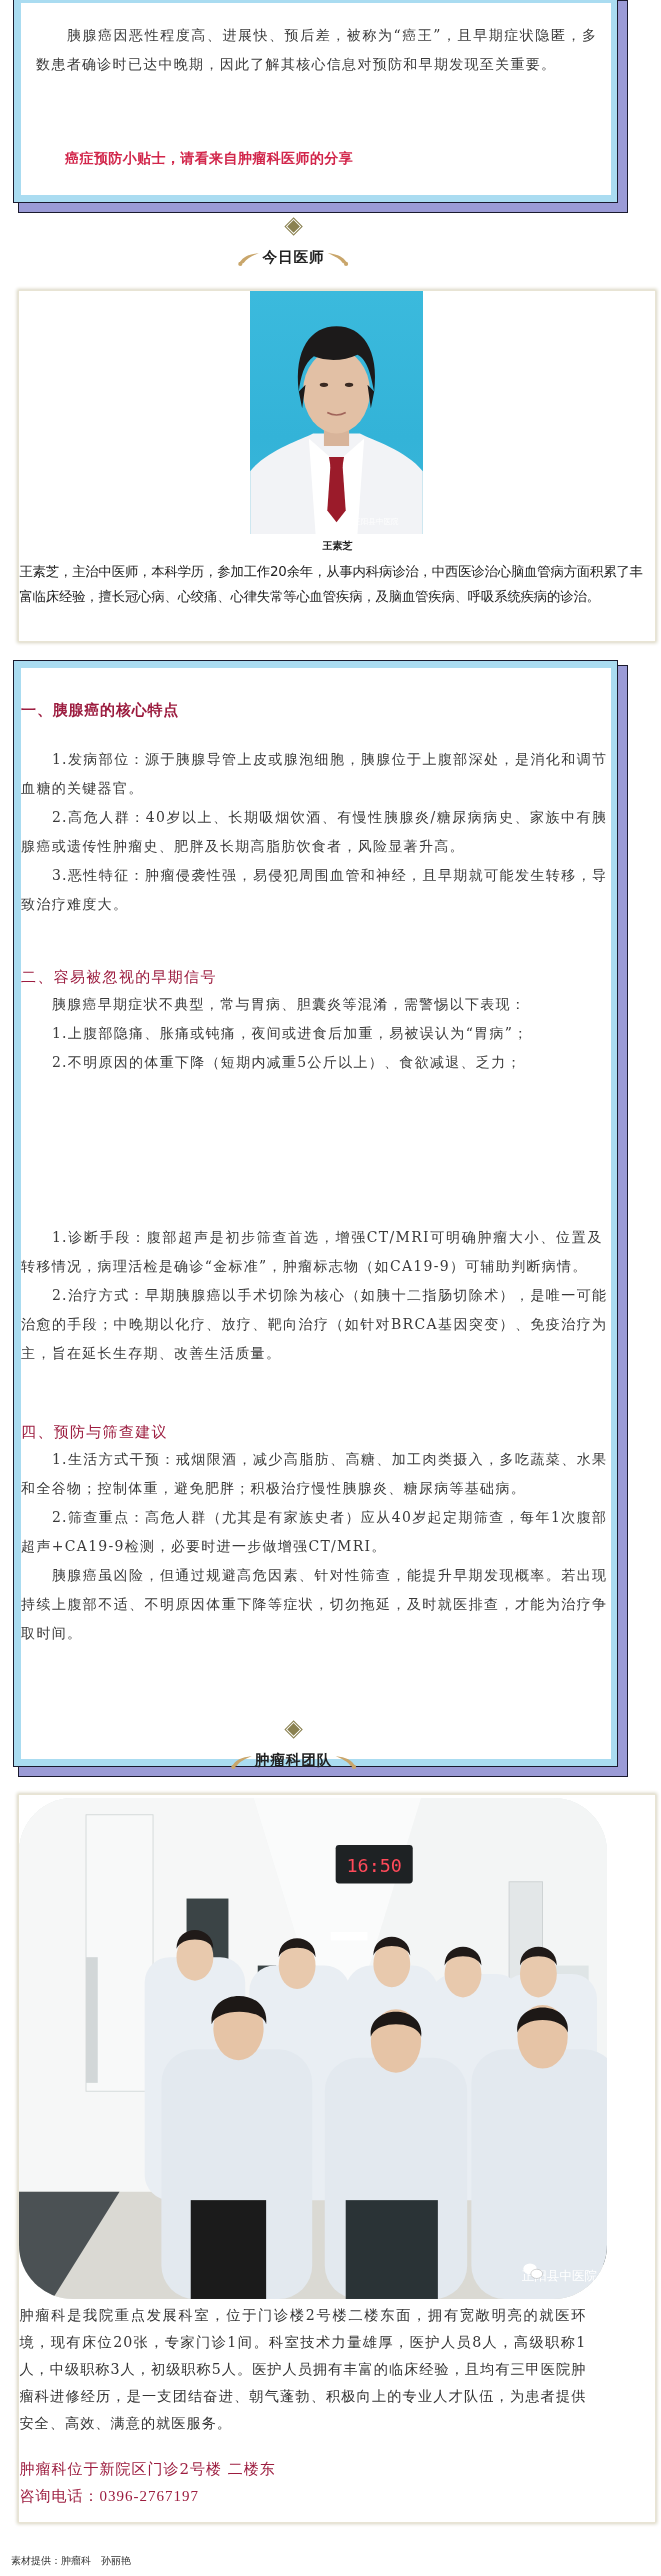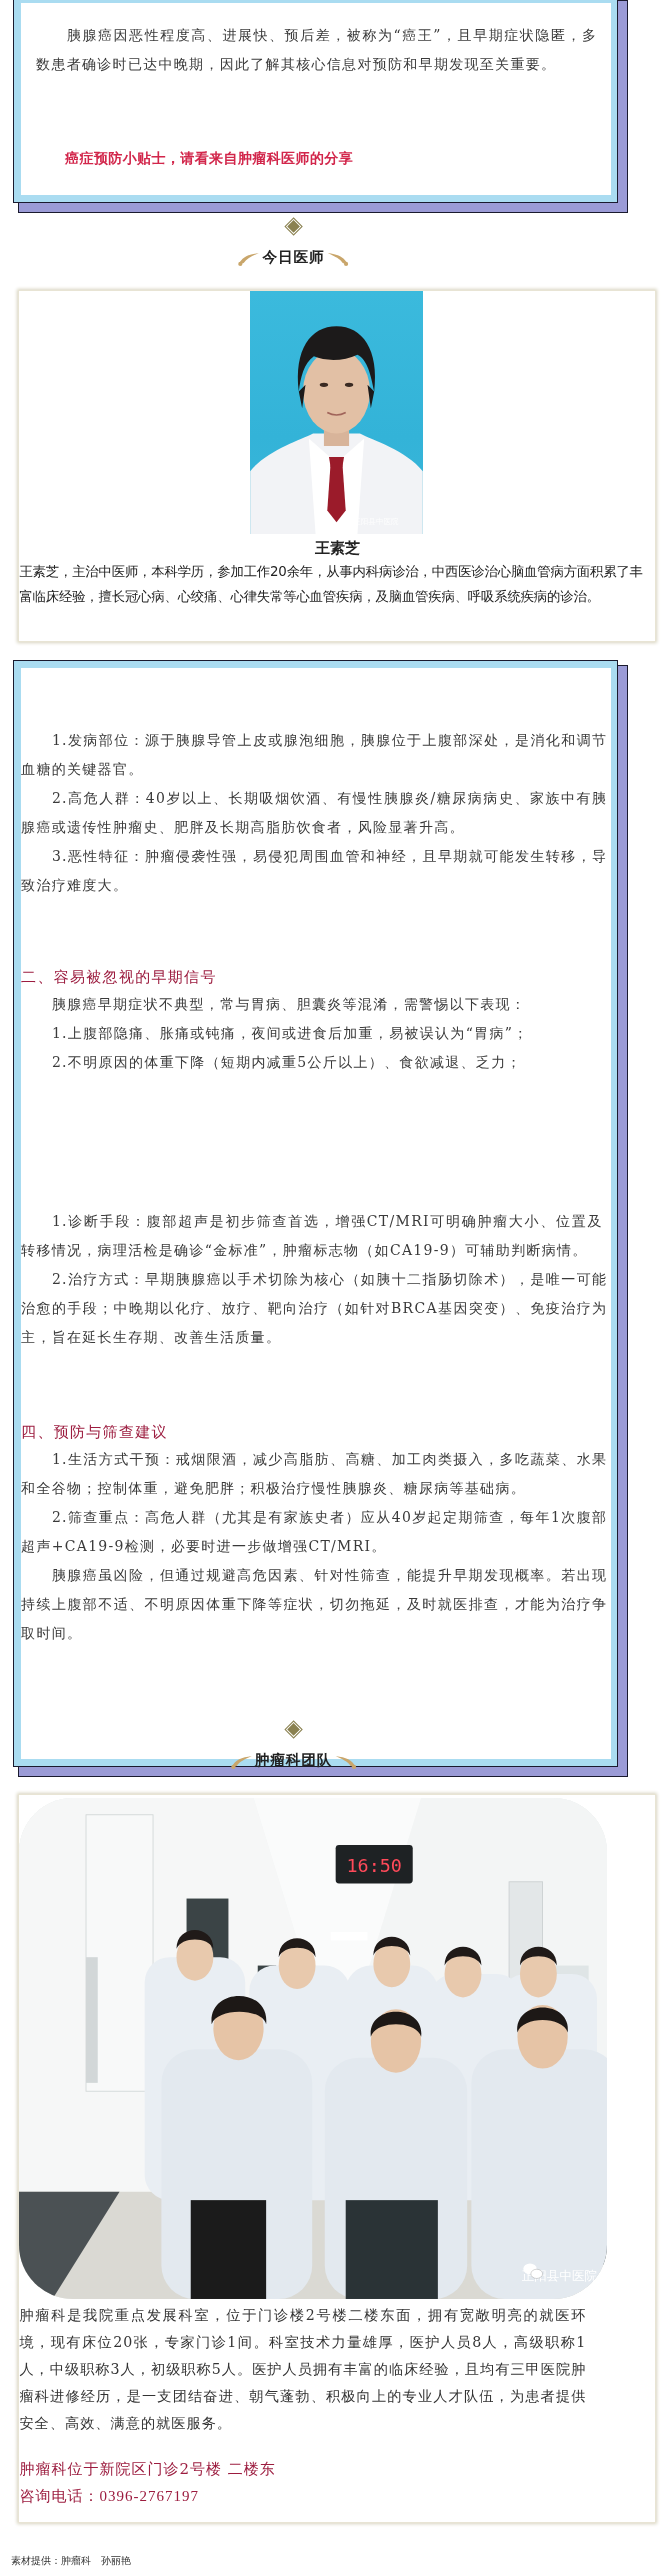--- a/index.html
+++ b/index.html
@@ -30,21 +30,21 @@
   .leaf { width:23.4px; height:18.4px; }
   .heading { font-family:"DejaVu Sans","Liberation Sans",sans-serif; font-weight:bold;
              font-size:14.7px; color:#222; letter-spacing:0.8px; }
 
   .card { position:absolute; left:18.4px; width:636px; background:#fff;
           box-shadow:0 0 3.3px 0.8px #d8d4c0; border:0.8px solid #e8e4d4; }
 
   .doc-photo { position:absolute; left:231px; top:0; width:173px; height:243px;
                background:linear-gradient(180deg,#3bbadd 0%,#33b3d8 60%,#3cb7da 100%); overflow:hidden; }
   .doc-name { position:absolute; left:0; width:636px; top:248px; text-align:center;
-              font-family:"DejaVu Sans","Liberation Sans",sans-serif; font-weight:bold; font-size:15px; color:#222; }
+              font-family:"DejaVu Sans","Liberation Sans",sans-serif; font-weight:bold; font-size:10px; color:#222; }
   .doc-bio { position:absolute; left:0; top:265px; width:636px; font-family:"DejaVu Sans","Liberation Sans",sans-serif;
              font-size:13.4px; line-height:25px; color:#222; letter-spacing:-0.2px; }
 
   .sec-title { font-family:"DejaVu Sans","Liberation Sans",sans-serif; font-weight:bold; font-size:15px;
                color:#9c1c3f; letter-spacing:0.8px; }
   .sec-title2 { font-size:15px; color:#9c1c3f; letter-spacing:1.3px; }
 
   .team-photo { position:absolute; left:0; top:3px; width:588px; height:501px; border-radius:54px;
                 overflow:hidden; background:#ecefee; }
   .team-text { position:absolute; left:0; top:507px; width:567px; font-size:14.2px; line-height:27px;
@@ -107,35 +107,36 @@
   <div class="doc-name">王素芝</div>
   <p class="doc-bio" style="margin:3.3px 0 0 0;">王素芝，主治中医师，本科学历，参加工作20余年，从事内科病诊治，中西医诊治心脑血管病方面积累了丰富临床经验，擅长冠心病、心绞痛、心律失常等心血管疾病，及脑血管疾病、呼吸系统疾病的诊治。</p>
 </div>
 
 <div class="frame" style="top:660px; height:1107px;">
   <div class="shadow"></div>
   <div class="outer">
     <div class="inner">
 
       <div style="position:absolute; left:0; right:0; top:33px;">
+        <div class="sec-title">一、胰腺癌的核心特点</div>
         <div style="height:25px;"></div>
         <p class="para indent" style="margin:0; padding-right:3.3px;">1.发病部位：源于胰腺导管上皮或腺泡细胞，胰腺位于上腹部深处，是消化和调节血糖的关键器官。</p>
         <p class="para indent" style="margin:0; padding-right:3.3px;">2.高危人群：40岁以上、长期吸烟饮酒、有慢性胰腺炎/糖尿病病史、家族中有胰腺癌或遗传性肿瘤史、肥胖及长期高脂肪饮食者，风险显著升高。</p>
         <p class="para indent" style="margin:0; padding-right:3.3px;">3.恶性特征：肿瘤侵袭性强，易侵犯周围血管和神经，且早期就可能发生转移，导致治疗难度大。</p>
       </div>
 
       <div style="position:absolute; left:0; right:0; top:300px;">
         <div class="sec-title2">二、容易被忽视的早期信号</div>
         <p class="para indent" style="margin:3.3px 0 0 0; padding-right:3.3px;">胰腺癌早期症状不典型，常与胃病、胆囊炎等混淆，需警惕以下表现：</p>
         <p class="para indent" style="margin:0; padding-right:17px;">1.上腹部隐痛、胀痛或钝痛，夜间或进食后加重，易被误认为“胃病”；</p>
         <p class="para indent" style="margin:0; padding-right:3.3px;">2.不明原因的体重下降（短期内减重5公斤以上）、食欲减退、乏力；</p>
       </div>
 
       <div style="position:absolute; left:0; right:0; top:539px;">
-        <p class="para indent" style="margin:0 0 0 0; padding-right:8px;">1.诊断手段：腹部超声是初步筛查首选，增强CT/MRI可明确肿瘤大小、位置及转移情况，病理活检是确诊“金标准”，肿瘤标志物（如CA19-9）可辅助判断病情。</p>
+        <p class="para indent" style="margin:16px 0 0 0; padding-right:8px;">1.诊断手段：腹部超声是初步筛查首选，增强CT/MRI可明确肿瘤大小、位置及转移情况，病理活检是确诊“金标准”，肿瘤标志物（如CA19-9）可辅助判断病情。</p>
         <p class="para indent" style="margin:0; padding-right:3.3px;">2.治疗方式：早期胰腺癌以手术切除为核心（如胰十二指肠切除术），是唯一可能治愈的手段；中晚期以化疗、放疗、靶向治疗（如针对BRCA基因突变）、免疫治疗为主，旨在延长生存期、改善生活质量。</p>
       </div>
 
       <div style="position:absolute; left:0; right:0; top:755px;">
         <div class="sec-title2">四、预防与筛查建议</div>
         <p class="para indent" style="margin:3.3px 0 0 0; padding-right:3.3px;">1.生活方式干预：戒烟限酒，减少高脂肪、高糖、加工肉类摄入，多吃蔬菜、水果和全谷物；控制体重，避免肥胖；积极治疗慢性胰腺炎、糖尿病等基础病。</p>
         <p class="para indent" style="margin:0; padding-right:3.3px;">2.筛查重点：高危人群（尤其是有家族史者）应从40岁起定期筛查，每年1次腹部超声+CA19-9检测，必要时进一步做增强CT/MRI。</p>
         <p class="para indent" style="margin:0; padding-right:3.3px;">胰腺癌虽凶险，但通过规避高危因素、针对性筛查，能提升早期发现概率。若出现持续上腹部不适、不明原因体重下降等症状，切勿拖延，及时就医排查，才能为治疗争取时间。</p>
       </div>
 

